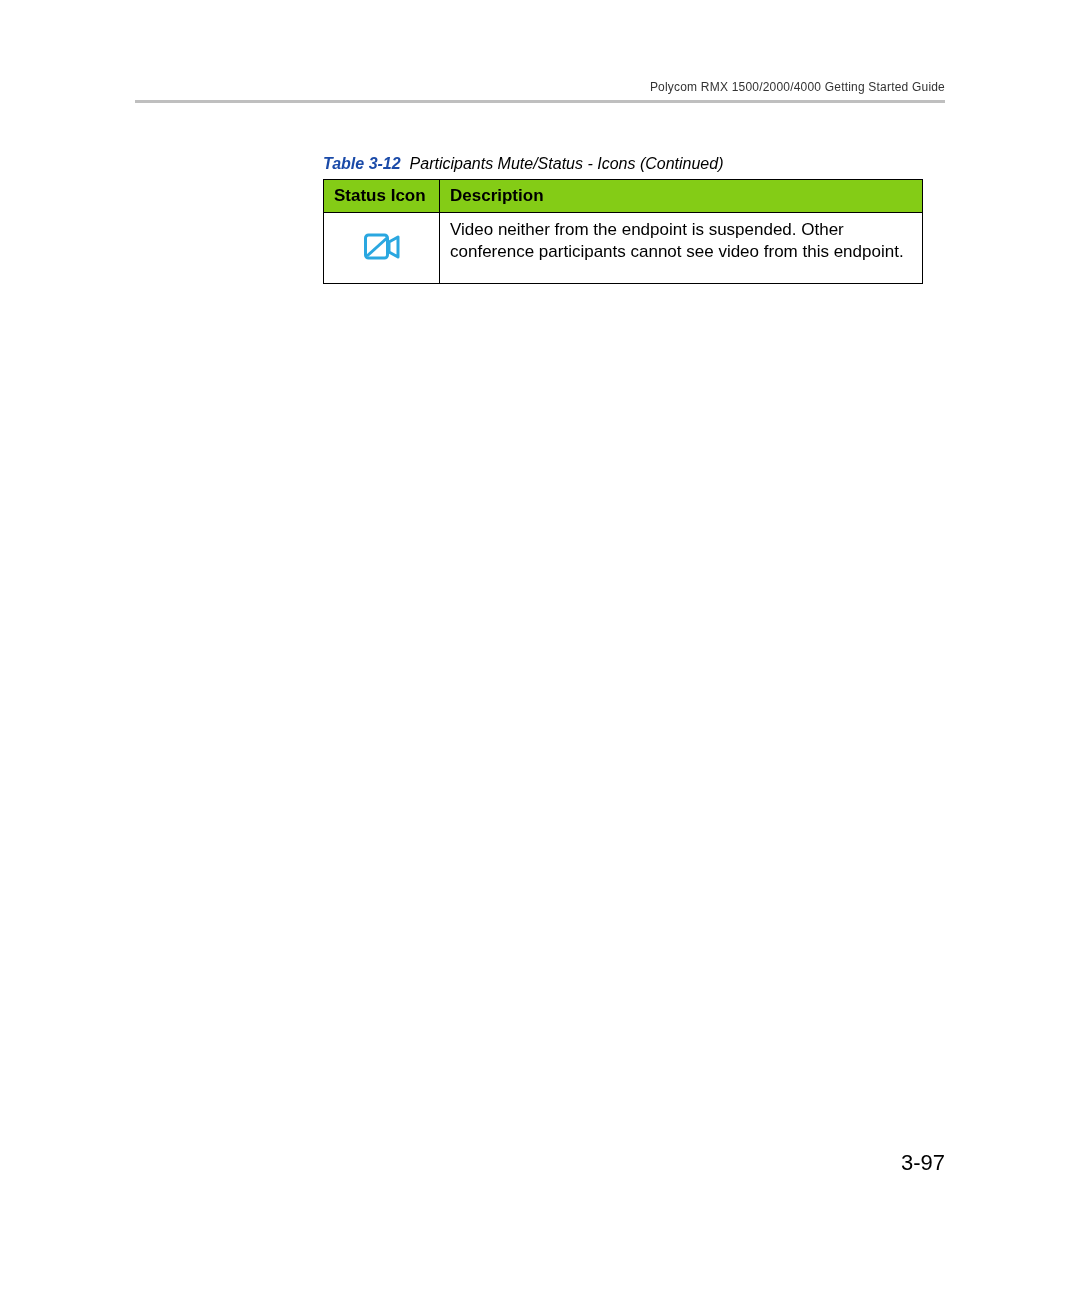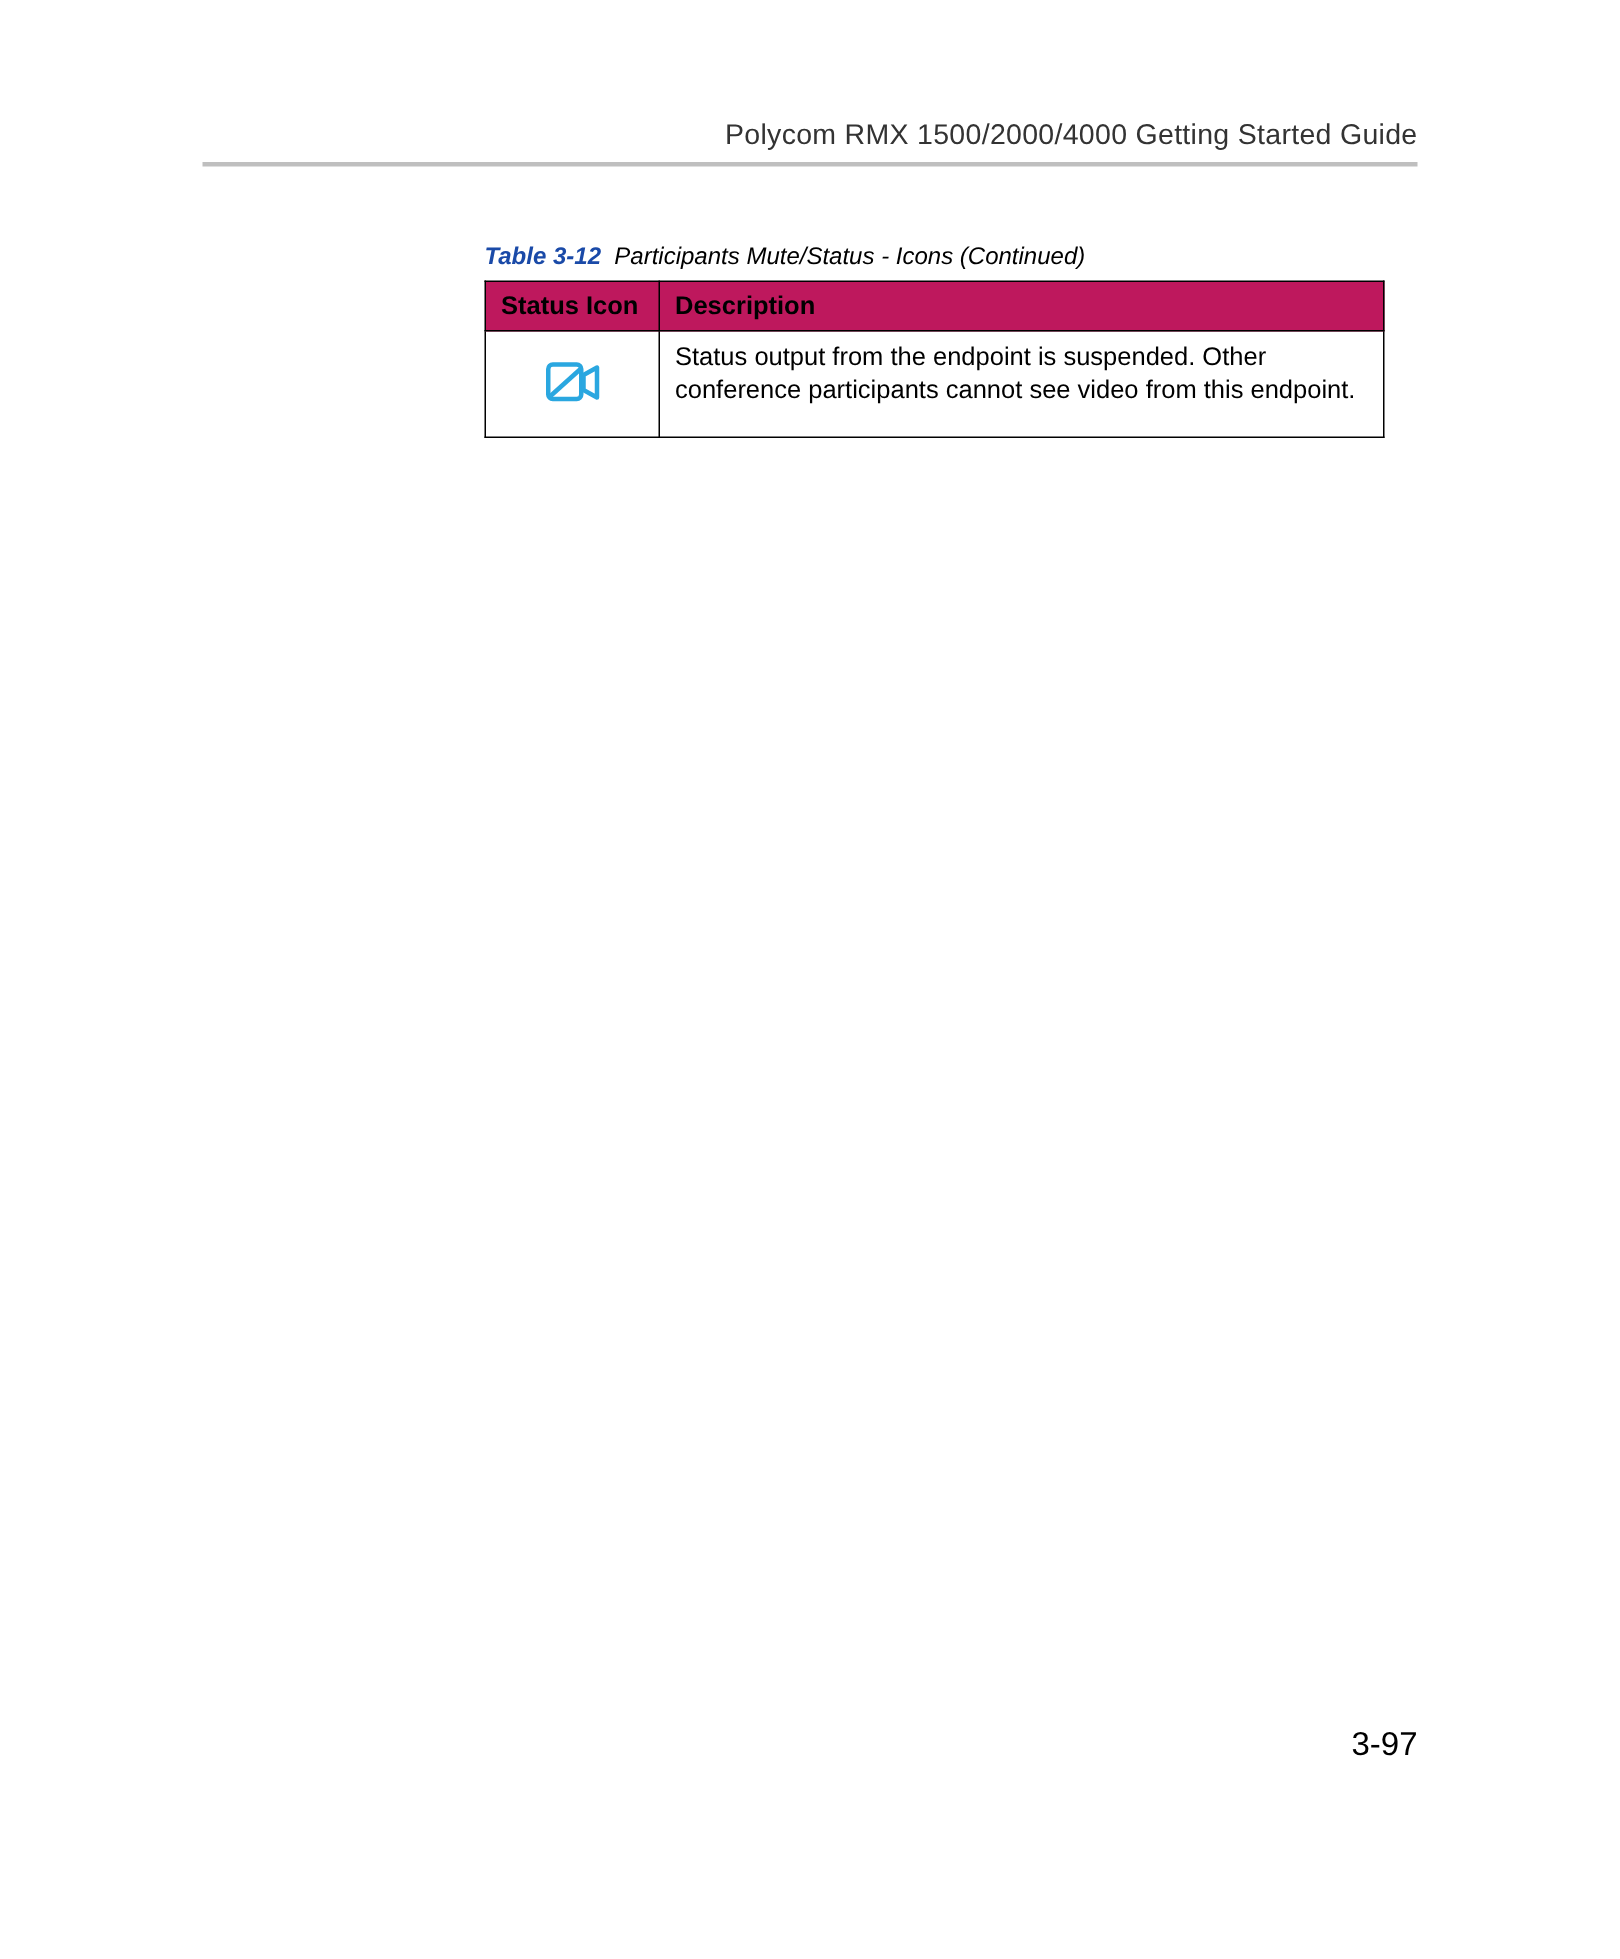--- a/index.html
+++ b/index.html
@@ -13,21 +13,21 @@
     position: relative;
   }
   .page {
     padding: 80px 135px 60px 135px;
     box-sizing: border-box;
     height: 100%;
     position: relative;
   }
   .header-text {
     text-align: right;
-    font-size: 19px;
+    font-size: 12px;
     color: #333;
     font-family: "Arial Narrow", Arial, sans-serif;
     letter-spacing: 0.2px;
     padding-right: 0;
   }
   .hr {
     border: none;
     border-top: 3px solid #bfbfbf;
     margin-top: 6px;
     margin-bottom: 52px;
@@ -49,21 +49,21 @@
     border-collapse: collapse;
     width: 600px;
   }
   table.status th, table.status td {
     border: 1px solid #000;
     font-size: 17px;
     vertical-align: top;
     padding: 6px 10px;
   }
   table.status th {
-    background: #be185d;
+    background: #84cc16;
     font-weight: bold;
     text-align: left;
   }
   table.status th.col-icon {
     width: 95px;
   }
   table.status th.col-desc {
     text-align: left;
   }
   table.status td.icon-cell {
@@ -113,20 +113,20 @@
         <tr>
           <td class="icon-cell">
             <span class="icon-svg">
               <svg width="36" height="28" viewBox="0 0 36 28">
                 <rect x="1.5" y="3" width="22" height="23" rx="3" ry="3" fill="none" stroke="#2aa7e0" stroke-width="3"></rect>
                 <path d="M25 10 L34 5 L34 25 L25 20 Z" fill="none" stroke="#2aa7e0" stroke-width="3" stroke-linejoin="round"></path>
                 <line x1="3" y1="24" x2="23" y2="6" stroke="#2aa7e0" stroke-width="3"></line>
               </svg>
             </span>
           </td>
-          <td class="desc-cell">Status output from the endpoint is suspended. Other conference participants cannot see video from this endpoint.</td>
+          <td class="desc-cell">Video neither from the endpoint is suspended. Other conference participants cannot see video from this endpoint.</td>
         </tr>
       </tbody>
     </table>
   </div>
 
   <div class="page-number">3-97</div>
 </div>
 
 </body></html>

